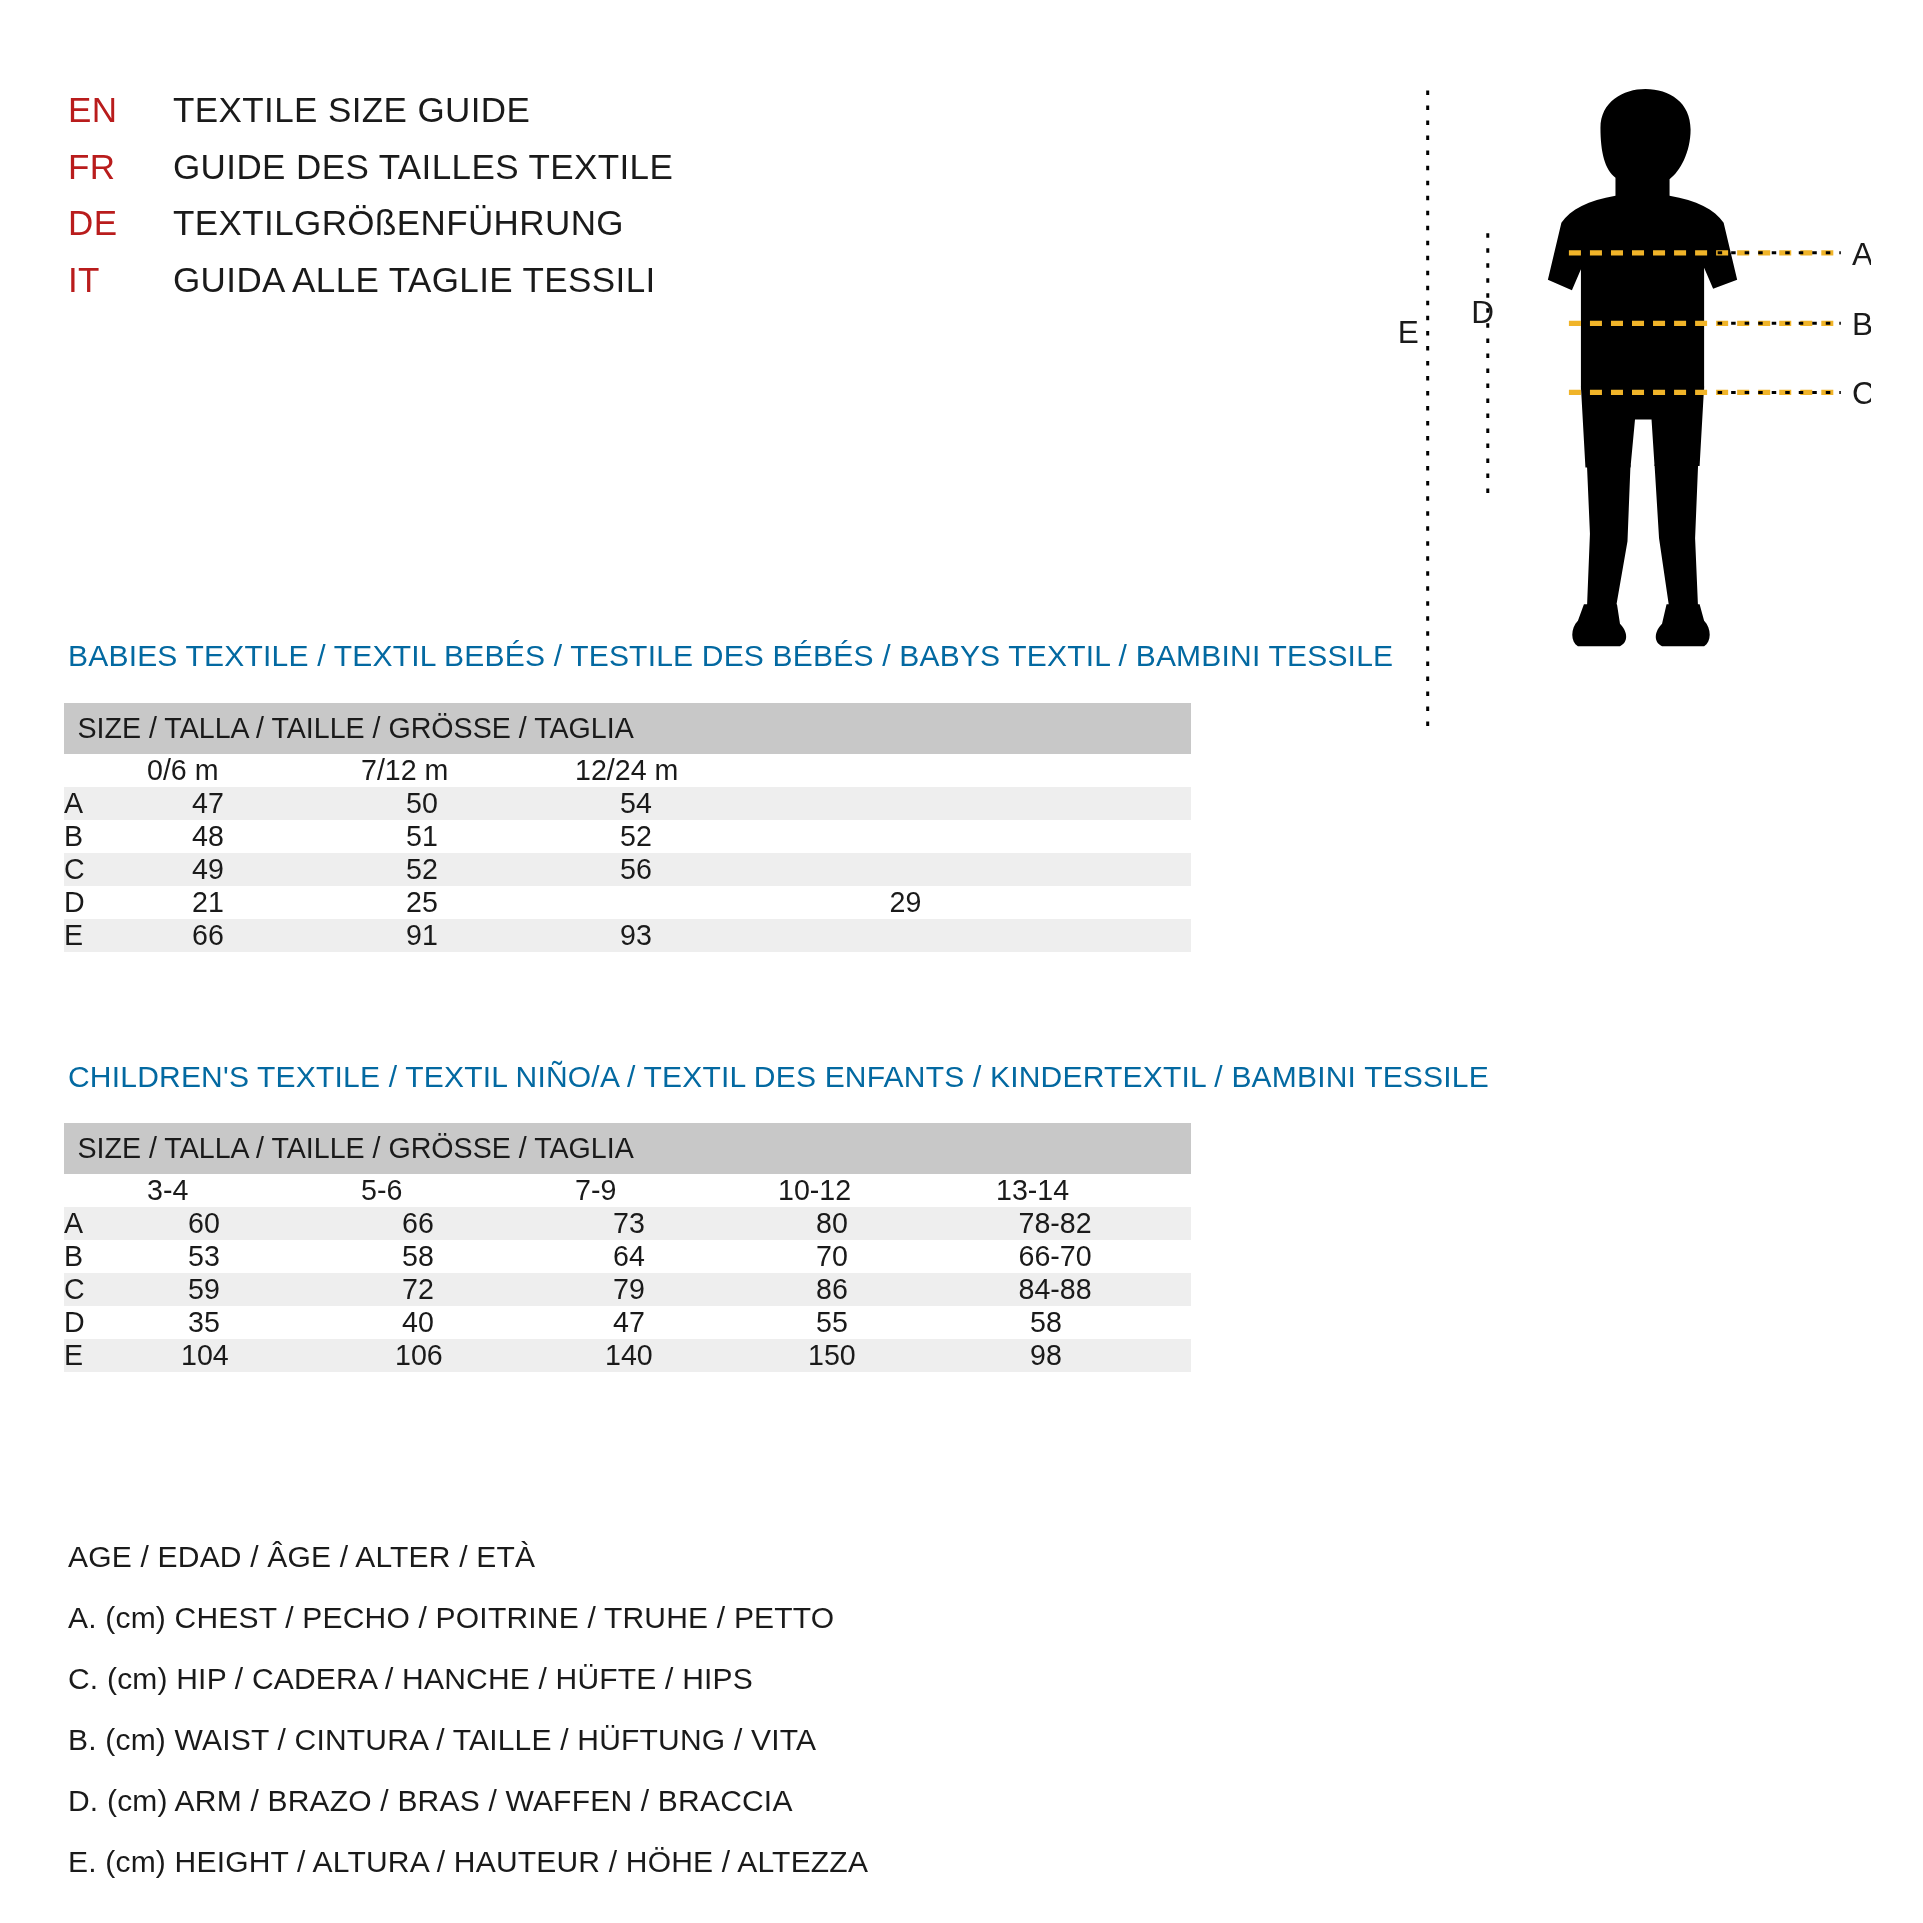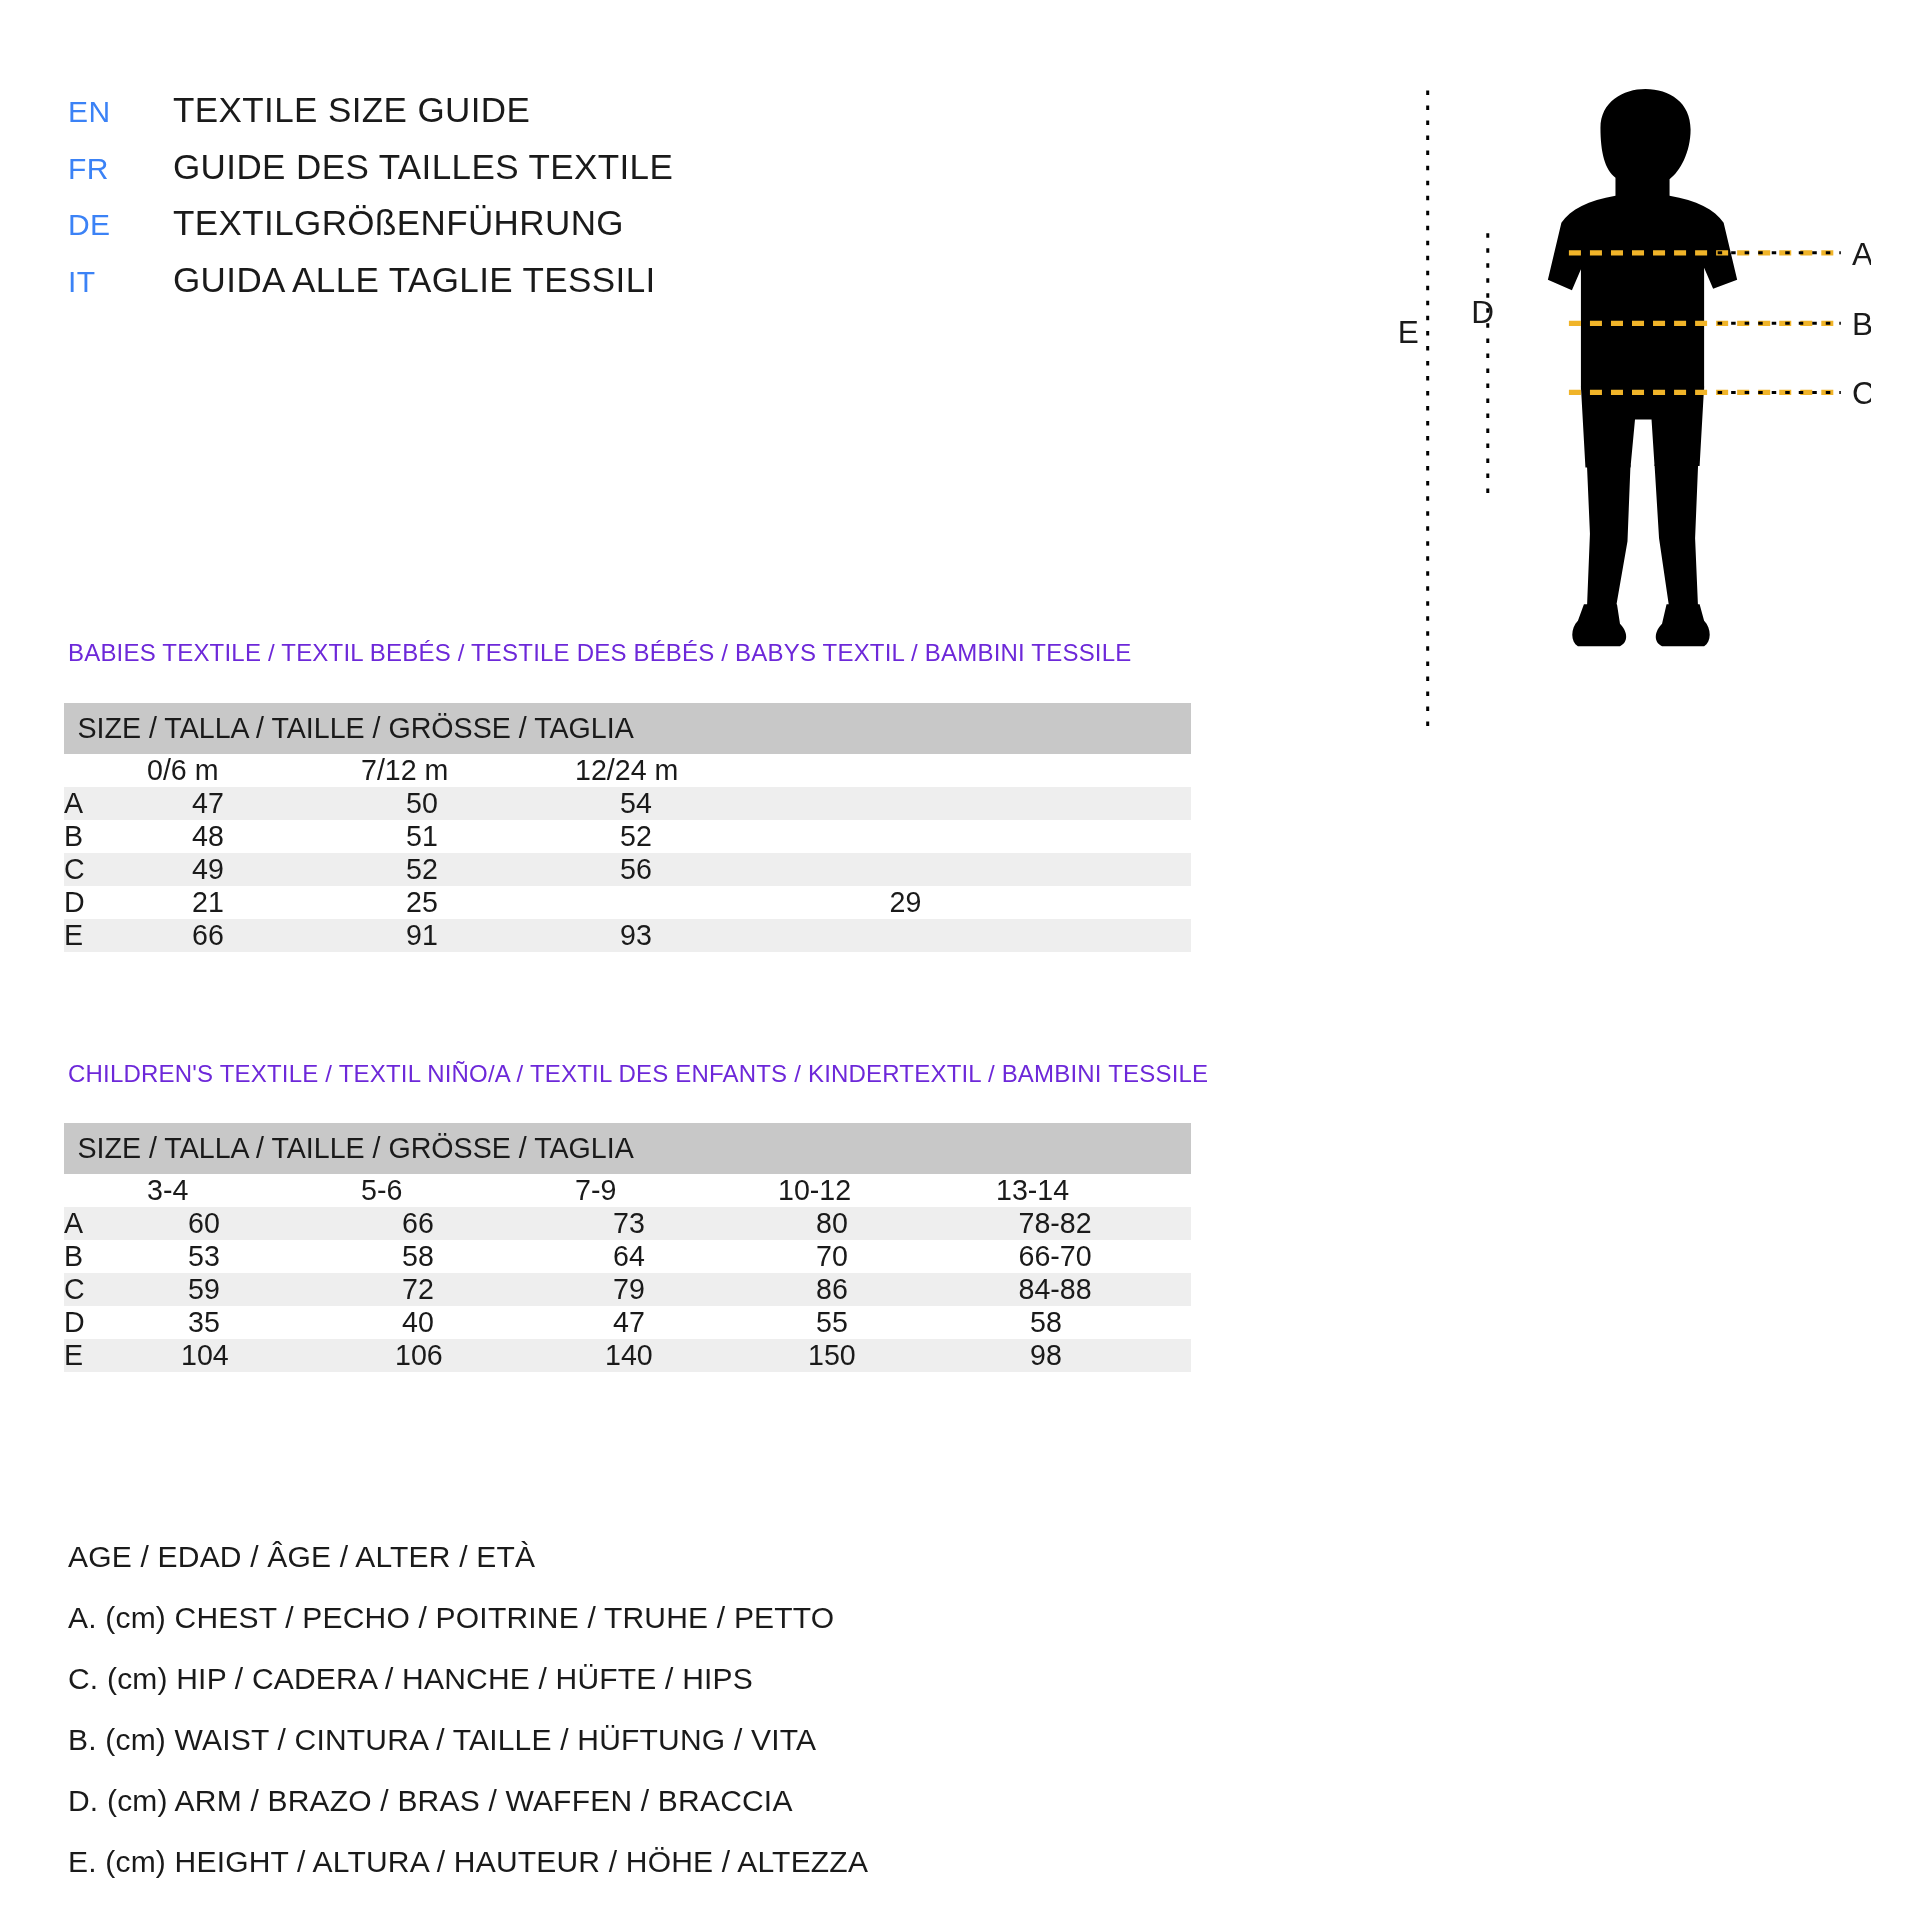--- a/index.html
+++ b/index.html
@@ -22,46 +22,46 @@
     left: 68px;
     top: 90px;
   }
   .title-row {
     display: flex;
     align-items: baseline;
     margin-bottom: 16.5px;
   }
   .title-lang {
     width: 105px;
-    font-size: 30px;
+    font-size: 35px;
     letter-spacing: 0.4px;
-    color: #3b82f6;
+    color: #b91c1c;
   }
   .title-text {
     font-size: 35px;
     letter-spacing: 0.4px;
     color: #1a1a1a;
   }
 
   
   .figure-area {
     position: absolute;
     left: 1390px;
     top: 83px;
     width: 481px;
     height: 661px;
   }
   .figure-svg { display: block; }
 
   
   .section-heading {
     position: absolute;
-    font-size: 24px;
+    font-size: 30px;
     letter-spacing: 0.2px;
-    color: #6d28d9;
+    color: #0369a1;
     white-space: nowrap;
   }
 
   
   .size-table {
     position: absolute;
     border-collapse: collapse;
     font-size: 28.6px;
     color: #1a1a1a;
   }

